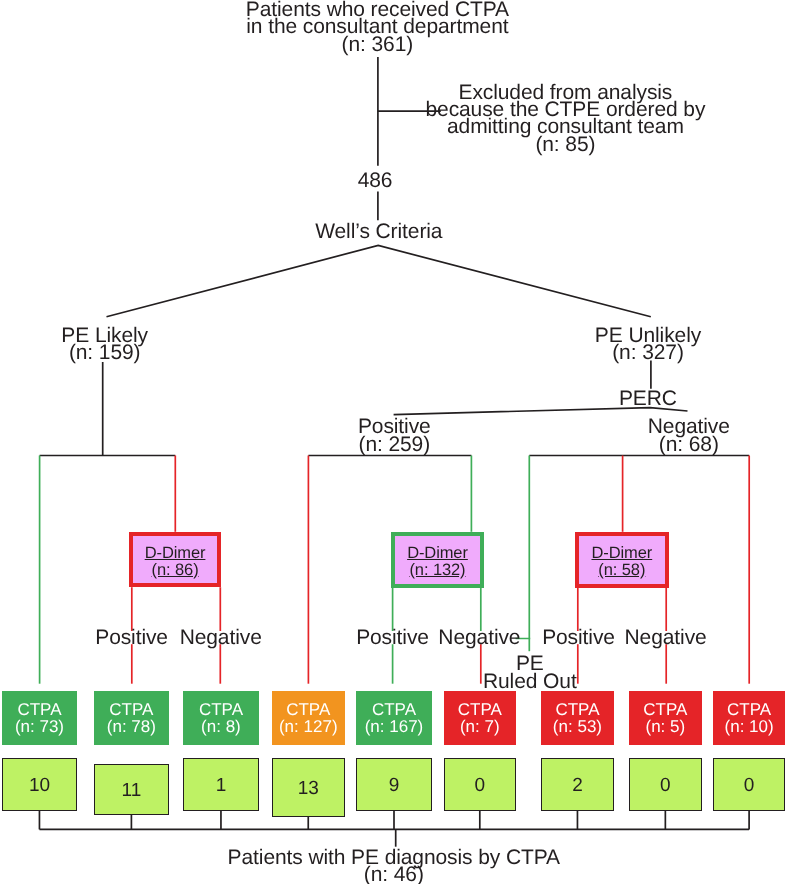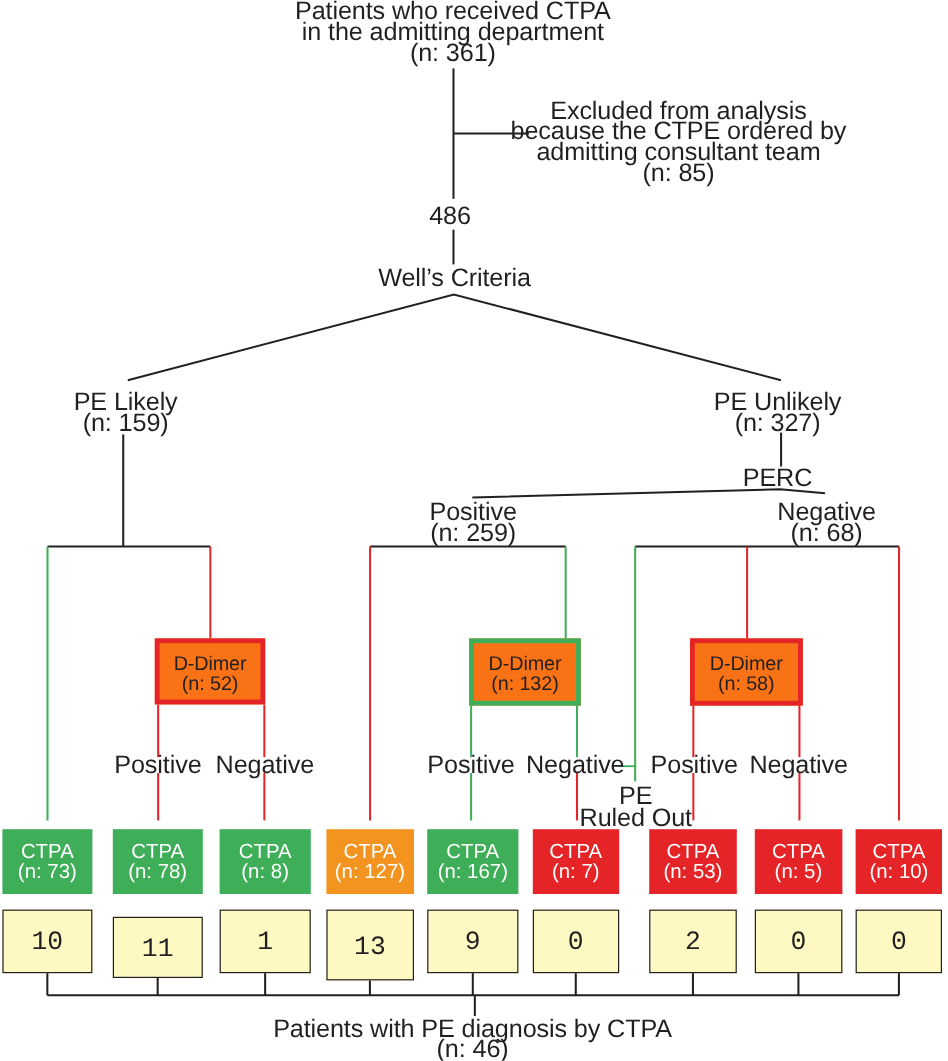--- a/index.html
+++ b/index.html
@@ -5,26 +5,26 @@
 <style>
   html,body{margin:0;padding:0;background:#ffffff;}
   body{width:790px;height:884px;font-family:"Liberation Sans",sans-serif;color:#231f20;
        -webkit-font-smoothing:antialiased;text-rendering:geometricPrecision;overflow:hidden;}
   #stage{position:relative;width:790px;height:884px;overflow:hidden;background:#ffffff;}
   svg#wires{position:absolute;left:0;top:0;width:790px;height:884px;pointer-events:none;}
   .lbl{position:absolute;text-align:center;font-size:21px;line-height:17.4px;
        white-space:nowrap;color:#231f20;letter-spacing:-0.1px;width:400px;margin-left:-200px;}
   .ctpa-box{position:absolute;color:#ffffff;font-size:17px;line-height:17.3px;text-align:center;
         display:flex;flex-direction:column;align-items:center;justify-content:center;}
-  .count-box{position:absolute;border:1.6px solid #231f20;background:#fef9c3;font-size:22px;
+  .count-box{position:absolute;border:1.6px solid #231f20;background:#bef264;font-size:19px;
        display:flex;align-items:center;justify-content:center;color:#231f20;box-sizing:border-box;
-       padding-top:3px;font-family:Liberation Mono, monospace;}
-  .ddimer-box{position:absolute;background:#f97316;font-size:16.5px;line-height:17.4px;text-align:center;
+       padding-top:3px;}
+  .ddimer-box{position:absolute;background:#f0abfc;font-size:16.5px;line-height:17.4px;text-align:center;
       display:flex;flex-direction:column;align-items:center;justify-content:center;
-      box-sizing:border-box;letter-spacing:-0.1px;padding-top:5px;}
+      box-sizing:border-box;letter-spacing:-0.1px;padding-top:5px;text-decoration:underline;}
 </style>
 </head>
 <body>
 
 <div id="stage">
   <svg id="wires" viewBox="0 0 790 884">
   <line x1="377.9" y1="57" x2="377.9" y2="165.7" stroke="#231f20" stroke-width="1.7"></line>
   <line x1="377.9" y1="111.2" x2="440.8" y2="111.2" stroke="#231f20" stroke-width="1.7"></line>
   <line x1="377.9" y1="191.4" x2="377.9" y2="220.3" stroke="#231f20" stroke-width="1.7"></line>
   <polyline points="106.5,316.8 378.2,245.4 650.8,316.8" fill="none" stroke="#231f20" stroke-width="1.7"></polyline>
@@ -61,21 +61,21 @@
   <line x1="394.0" y1="810.7" x2="394.0" y2="829.4" stroke="#231f20" stroke-width="1.7"></line>
   <line x1="479.8" y1="810.7" x2="479.8" y2="829.4" stroke="#231f20" stroke-width="1.7"></line>
   <line x1="577.45" y1="810.7" x2="577.45" y2="829.4" stroke="#231f20" stroke-width="1.7"></line>
   <line x1="665.35" y1="810.7" x2="665.35" y2="829.4" stroke="#231f20" stroke-width="1.7"></line>
   <line x1="749.1" y1="810.7" x2="749.1" y2="829.4" stroke="#231f20" stroke-width="1.7"></line>
   <line x1="39.45" y1="829.4" x2="749.1" y2="829.4" stroke="#231f20" stroke-width="1.7"></line>
   <line x1="395.7" y1="829.4" x2="395.7" y2="846.7" stroke="#231f20" stroke-width="1.7"></line>
   </svg>
   <div class="lbl" style="left:377.4px;top:0.8px">
     <div>Patients who received CTPA</div>
-    <div>in the admitting department</div>
+    <div>in the consultant department</div>
     <div>(n: 361)</div>
   </div>
   <div class="lbl" style="left:565.4px;top:83.5px">
     <div>Excluded from analysis</div>
     <div>because the CTPE ordered by</div>
     <div>admitting consultant team</div>
     <div>(n: 85)</div>
   </div>
   <div class="lbl" style="left:375px;top:172.0px">
     <div>486</div>
@@ -97,21 +97,21 @@
   <div class="lbl" style="left:394.3px;top:418.2px">
     <div>Positive</div>
     <div>(n: 259)</div>
   </div>
   <div class="lbl" style="left:688.8px;top:418.2px">
     <div>Negative</div>
     <div>(n: 68)</div>
   </div>
   <div class="ddimer-box" style="left:129.0px;top:531.8px;width:92.1px;height:55.4px;border:4.6px solid #E52428">
     <div>D-Dimer</div>
-    <div>(n: 52)</div>
+    <div>(n: 86)</div>
   </div>
   <div class="ddimer-box" style="left:391.1px;top:531.8px;width:92.8px;height:55.9px;border:4.6px solid #3FAE58">
     <div>D-Dimer</div>
     <div>(n: 132)</div>
   </div>
   <div class="ddimer-box" style="left:575.1px;top:531.8px;width:93.5px;height:55.8px;border:4.6px solid #E52428">
     <div>D-Dimer</div>
     <div>(n: 58)</div>
   </div>
   <div class="lbl" style="left:131.6px;top:628.8px">

